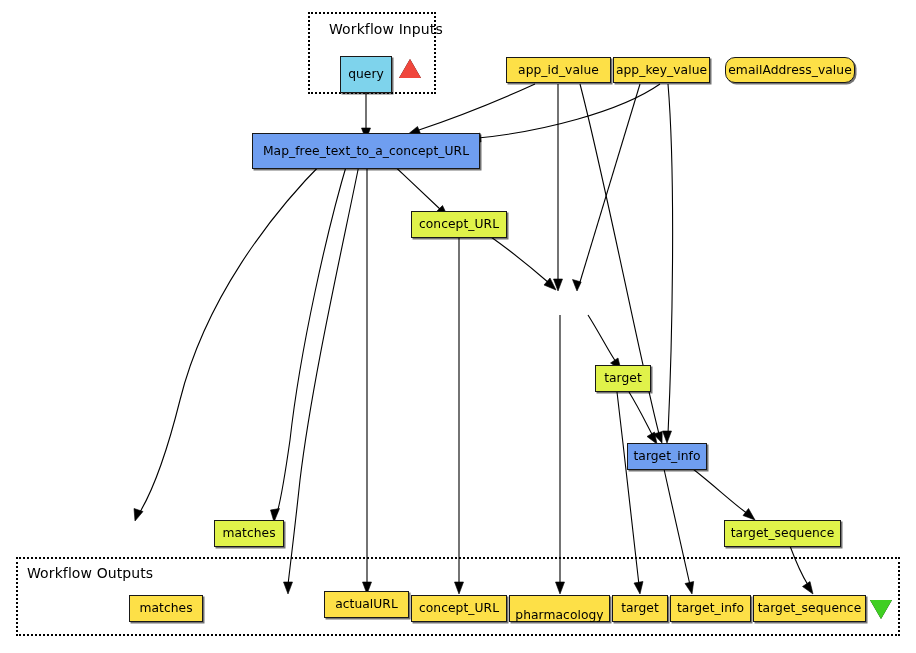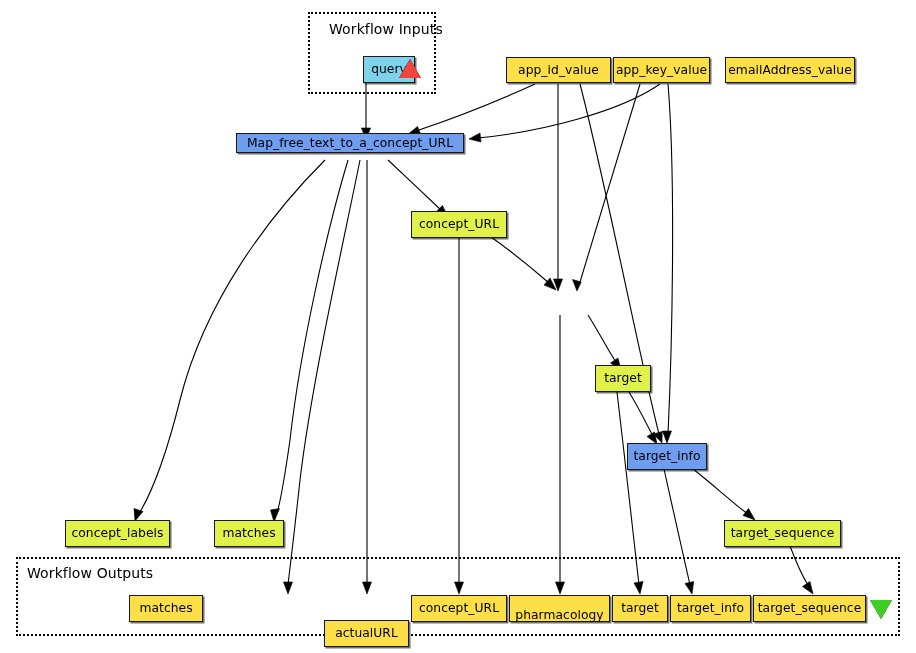--- a/index.html
+++ b/index.html
@@ -148,71 +148,68 @@
     <path class="edge" d="M693,469 C716,487 735,505 748,514"></path>
     <polygon class="arrowhead" points="755,520 743,515.5 748.5,508.5"></polygon>
 
     <path class="edge" d="M790,546 C796,562 803,577 808,585"></path>
     <polygon class="arrowhead" points="813,594 802.5,586.5 810,581.5"></polygon>
   </svg>
 
   <div class="cluster" style="left:308px; top:12px; width:128px; height:82px;"></div>
   <div class="cluster-label" style="left:329px; top:21px;">Workflow Inputs</div>
 
-  <div class="node input-port" style="left:340px; top:56px; width:52px; height:27px;margin-left:23px;">
+  <div class="node input-port" style="left:340px; top:56px; width:52px; height:37px;">
     <span>query</span>
   </div>
   <div class="tri tri-up" style="left:399px; top:59px;"></div>
 
   <div class="node io-port" style="left:506px; top:57px; width:105px; height:26px;">
     <span>app_id_value</span>
   </div>
   <div class="node io-port" style="left:613px; top:57px; width:97px; height:26px;">
     <span>app_key_value</span>
   </div>
-  <div class="node io-port" style="left:725px; top:57px; width:130px; height:26px;">
+  <div class="node io-port" style="left:725px; top:57px; width:130px; height:26px;border-radius:10px;">
     <span>emailAddress_value</span>
   </div>
 
-  <div class="node proc" style="left:236px; top:133px; width:228px; height:20px;">
+  <div class="node proc" style="left:252px; top:133px; width:228px; height:36px;">
     <span>Map_free_text_to_a_concept_URL</span>
   </div>
 
   <div class="node data" style="left:411px; top:211px; width:96px; height:27px;">
     <span>concept_URL</span>
   </div>
 
 
   <div class="node data" style="left:595px; top:365px; width:56px; height:27px;">
     <span>target</span>
   </div>
 
   <div class="node proc" style="left:627px; top:443px; width:80px; height:27px;">
     <span>target_info</span>
   </div>
 
-  <div class="node data" style="left:65px; top:520px; width:105px; height:27px;">
-    <span>concept_labels</span>
-  </div>
 
   <div class="node data" style="left:214px; top:520px; width:70px; height:27px;">
     <span>matches</span>
   </div>
 
   <div class="node data" style="left:724px; top:520px; width:117px; height:27px;">
     <span>target_sequence</span>
   </div>
 
   <div class="cluster" style="left:16px; top:557px; width:884px; height:79px;"></div>
   <div class="cluster-label" style="left:27px; top:565px;">Workflow Outputs</div>
 
   <div class="node io-port" style="left:129px; top:595px; width:74px; height:27px;">
     <span>matches</span>
   </div>
-  <div class="node io-port" style="left:324px; top:620px; width:85px; height:27px;">
+  <div class="node io-port" style="left:324px; top:591px; width:85px; height:27px;">
     <span>actualURL</span>
   </div>
   <div class="node io-port" style="left:411px; top:595px; width:96px; height:27px;">
     <span>concept_URL</span>
   </div>
   <div class="node io-port" style="left:509px; top:595px; width:101px; height:27px;align-items:flex-end;">
     <span>pharmacology</span>
   </div>
   <div class="node io-port" style="left:612px; top:595px; width:56px; height:27px;">
     <span>target</span>

